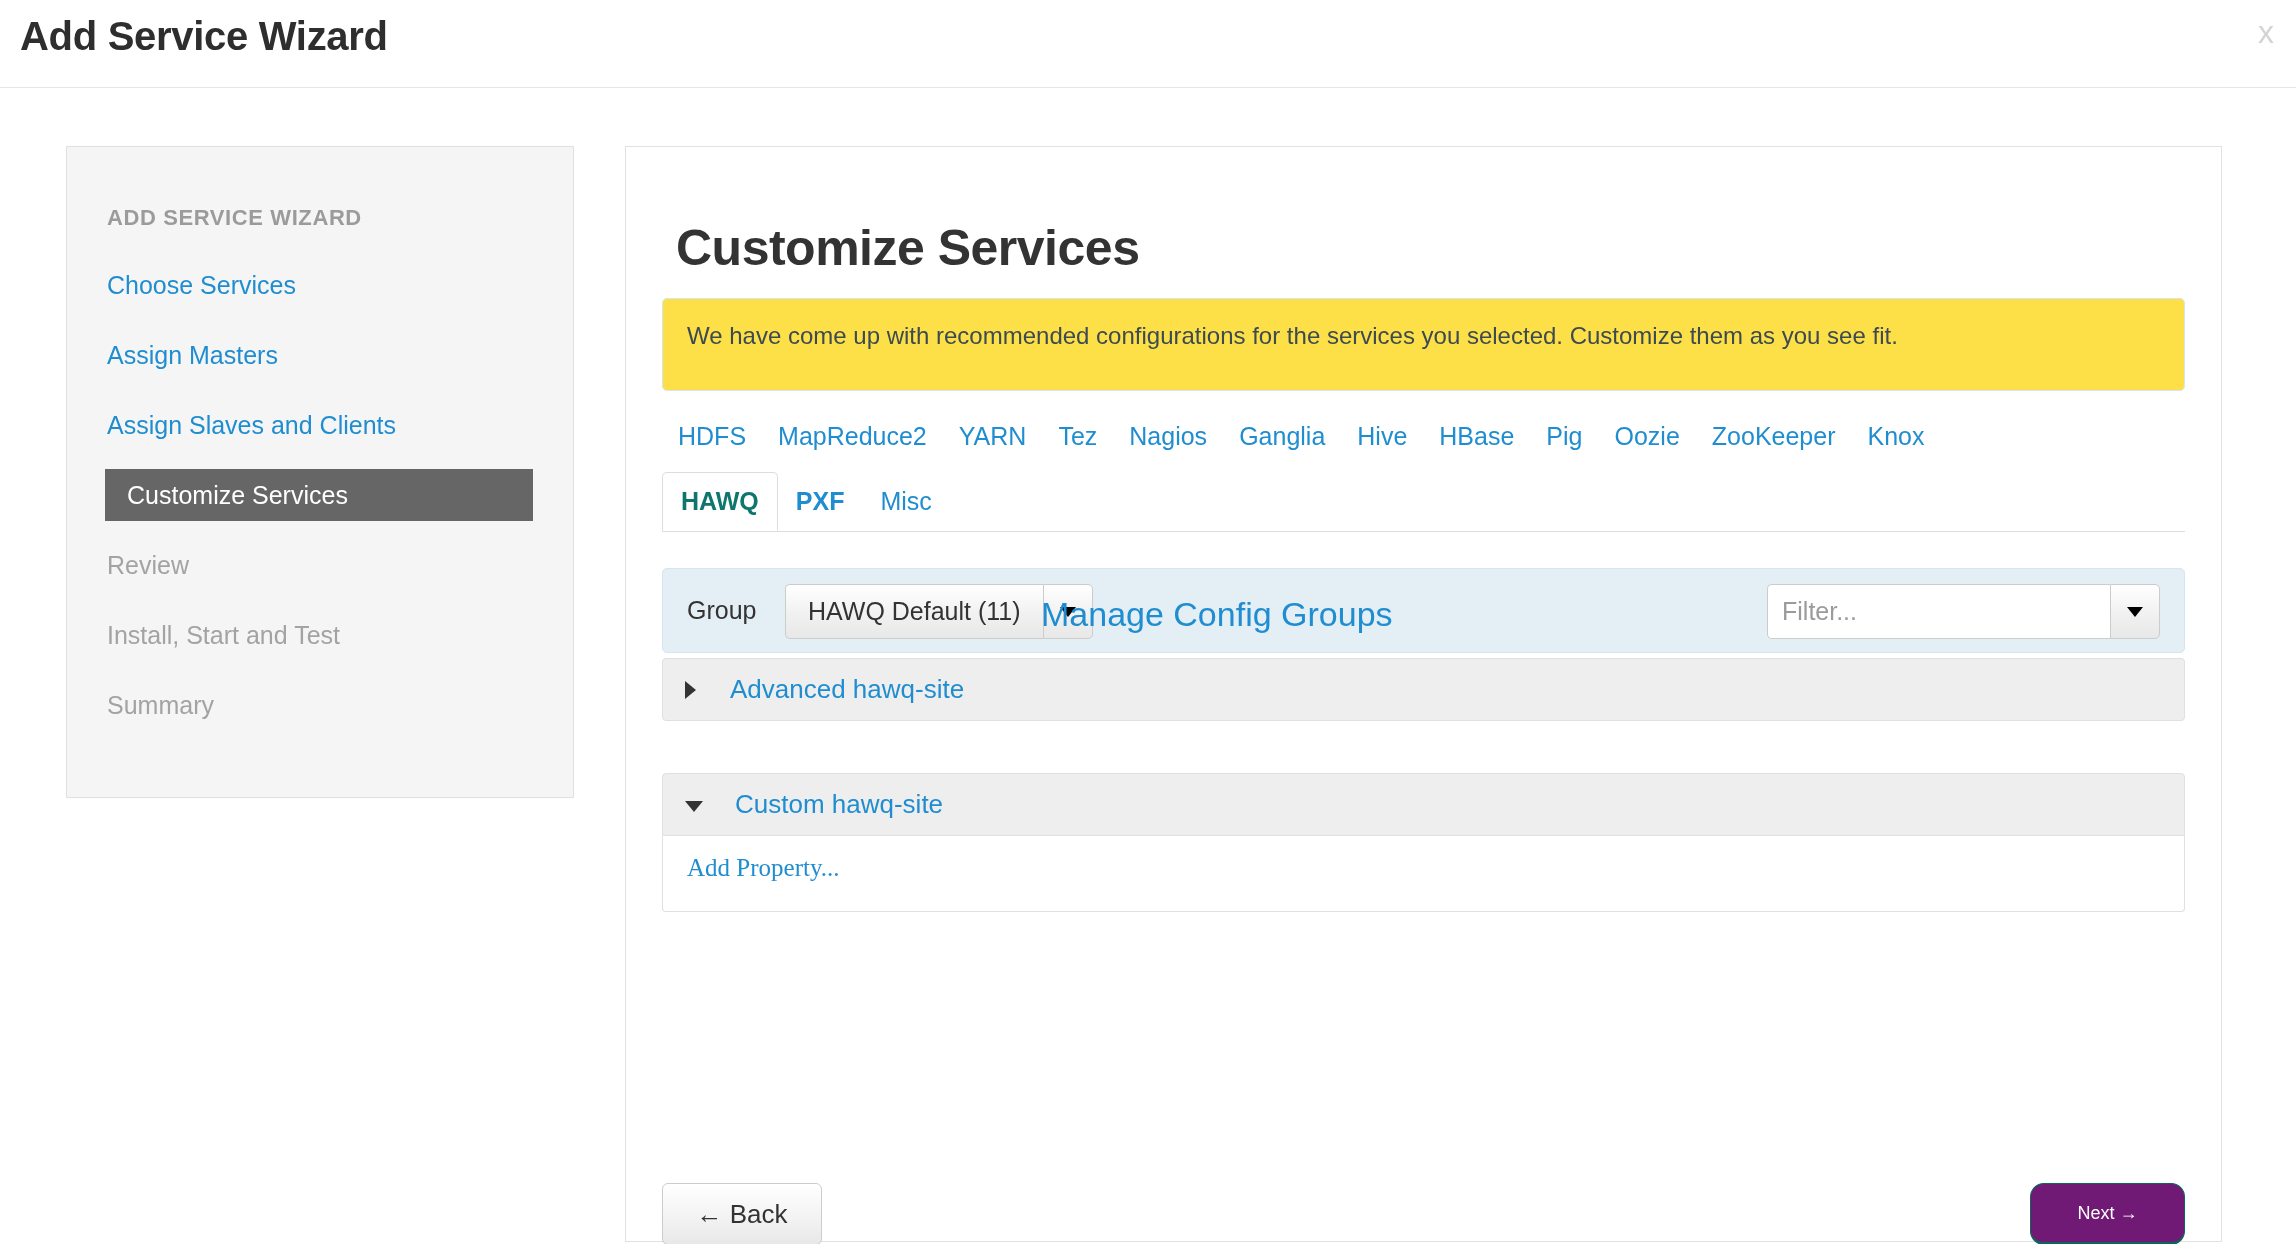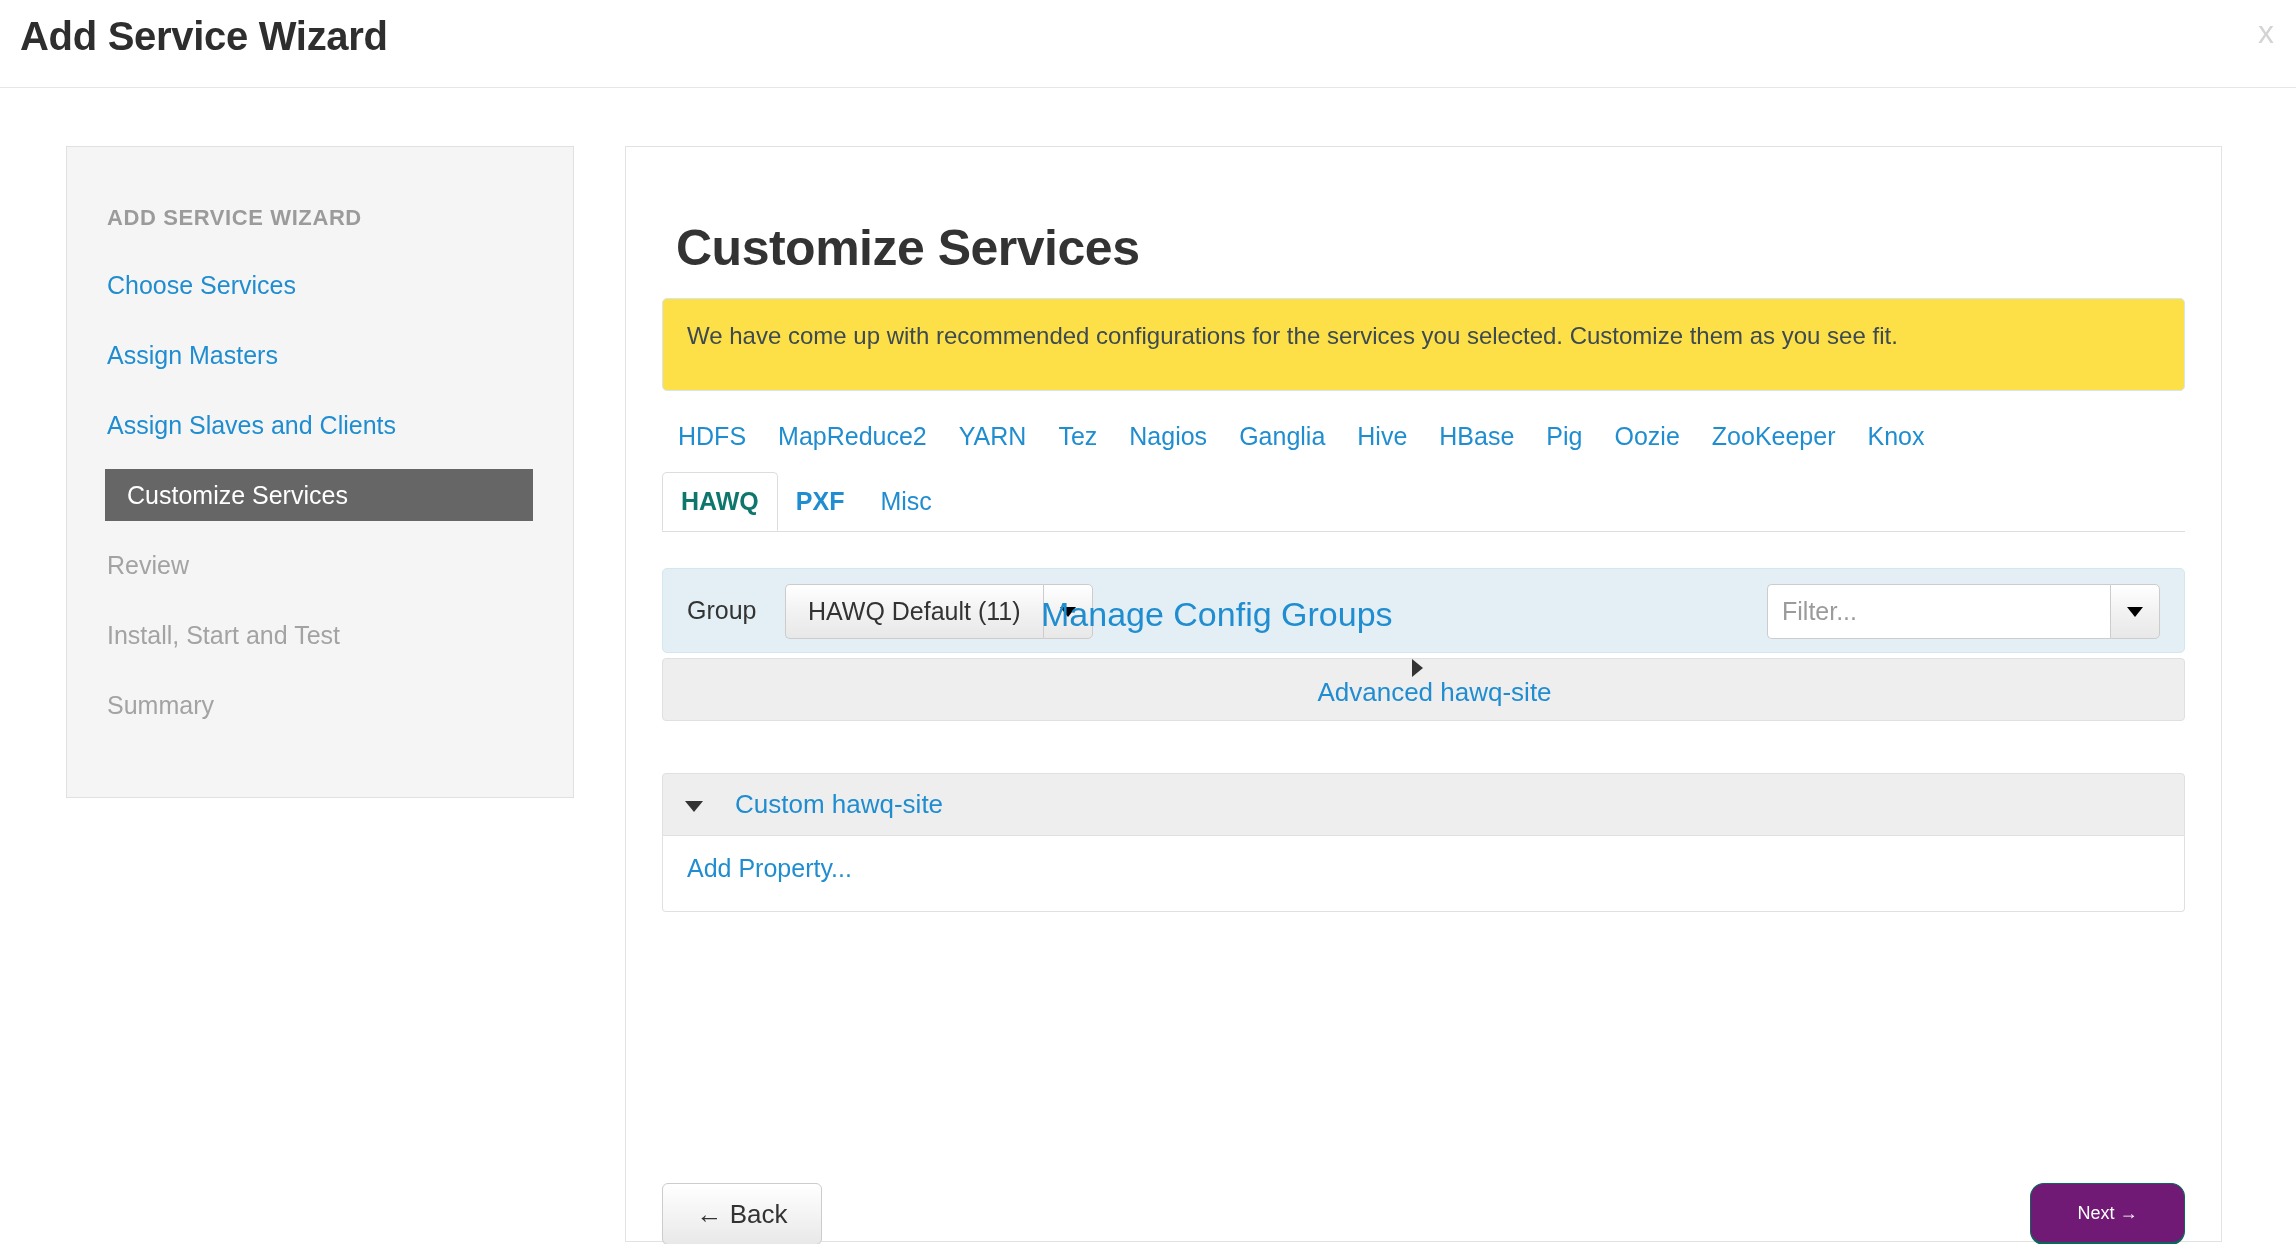--- a/index.html
+++ b/index.html
@@ -268,21 +268,21 @@
   .acc-header {
     height: 63px;
     background: #eeeeee;
     border: 1px solid #e0e0e0;
     border-radius: 4px 4px 0 0;
     display: flex;
     align-items: center;
     cursor: pointer;
     padding-left: 22px;
   }
-  .acc-header.collapsed { border-radius: 4px; flex-direction: column; }
+  .acc-header.collapsed { border-radius: 4px; }
   .tri-right {
     width: 0; height: 0;
     border-top: 9px solid transparent;
     border-bottom: 9px solid transparent;
     border-left: 11px solid #333333;
     margin-right: 34px;
   }
   .tri-down {
     width: 0; height: 0;
     border-left: 9px solid transparent;
@@ -302,20 +302,21 @@
     border-top: none;
     border-radius: 0 0 4px 4px;
     height: 76px;
     padding: 18px 0 0 24px;
   }
   .add-property {
     font-size: 25px;
     color: #1f8dd0;
     text-decoration: none;
     cursor: pointer;
+    font-family: Liberation Serif, serif;
   }
 
   
   .btn-back {
     position: absolute;
     left: 36px; top: 1036px;
     width: 160px; height: 62px;
     font-size: 26px;
     color: #333333;
     background: linear-gradient(to bottom, #ffffff 0%, #f3f3f3 55%, #e8e8e8 100%);

